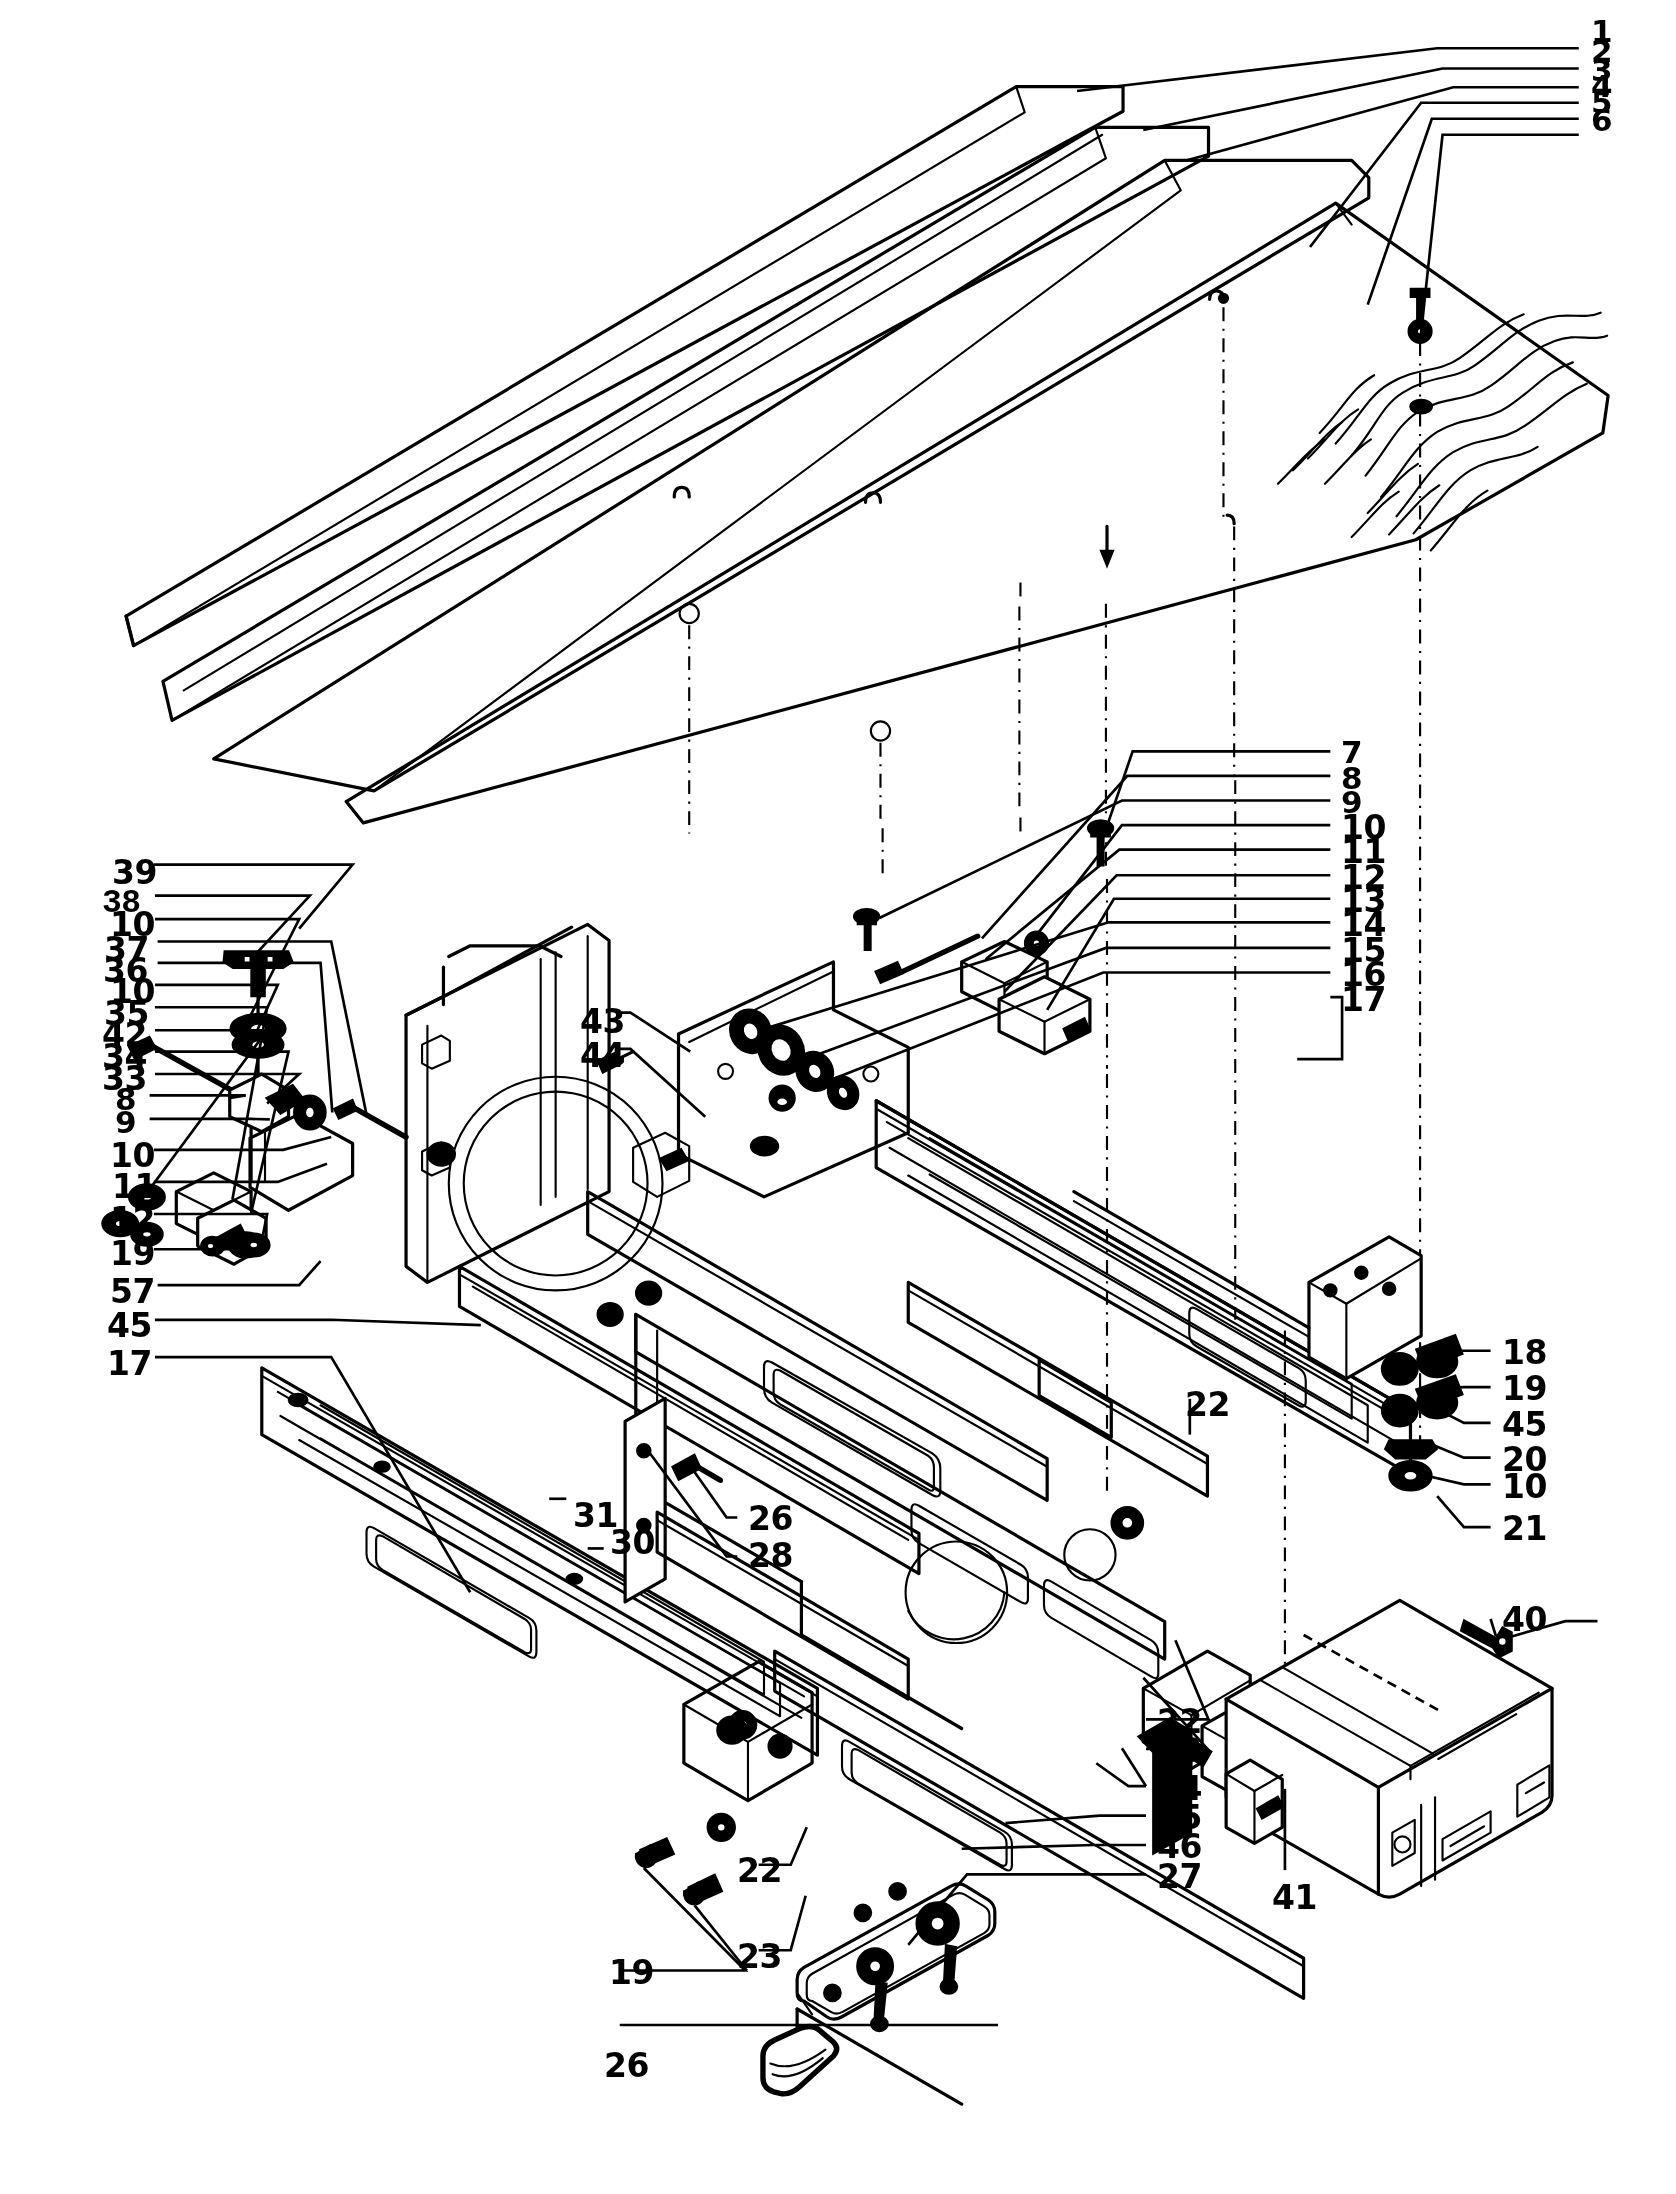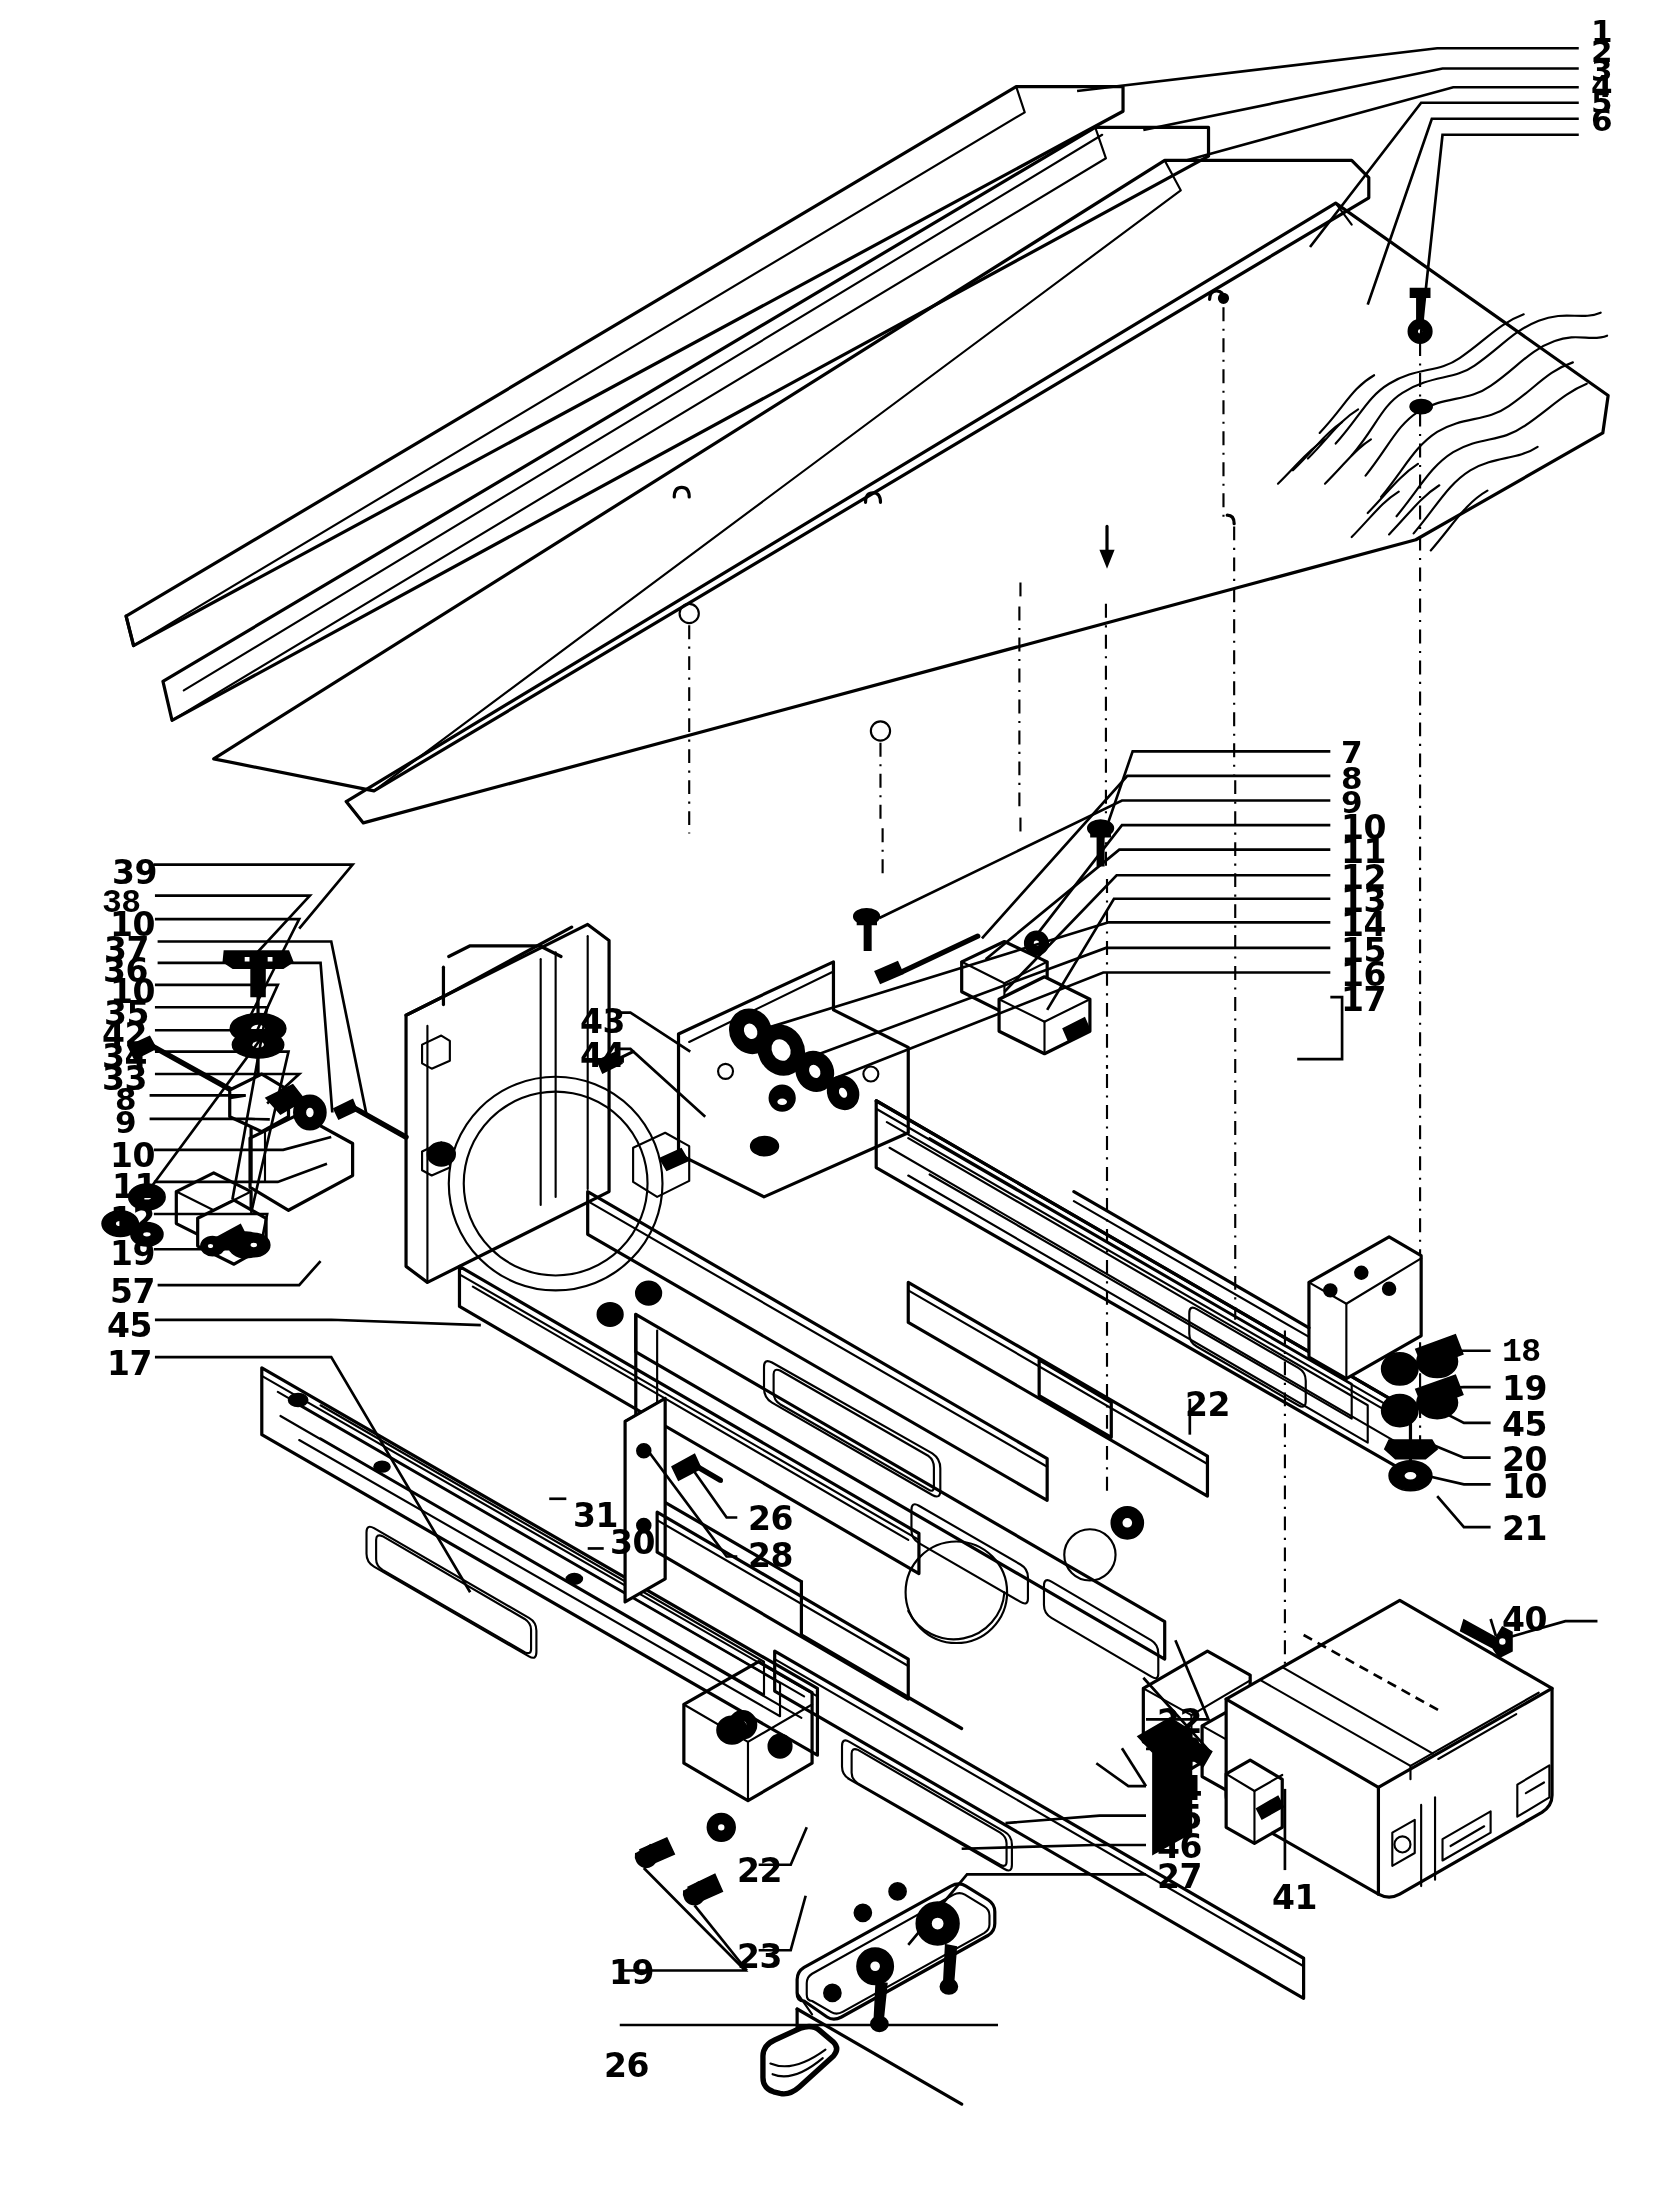--- a/index.html
+++ b/index.html
@@ -542,21 +542,21 @@
       <div class="cal" style="left: 1341px; top: 763px;">8</div>
       <div class="cal" style="left: 1341px; top: 787px;">9</div>
       <div class="cal big" style="left: 1341px; top: 811px;">10</div>
       <div class="cal big" style="left: 1341px; top: 835px;">11</div>
       <div class="cal big" style="left: 1341px; top: 861px;">12</div>
       <div class="cal big" style="left: 1341px; top: 884px;">13</div>
       <div class="cal big" style="left: 1341px; top: 908px;">14</div>
       <div class="cal big" style="left: 1341px; top: 934px;">15</div>
       <div class="cal big" style="left: 1341px; top: 958px;">16</div>
       <div class="cal big" style="left: 1341px; top: 983px;">17</div>
-      <div class="cal big" style="left: 1502px; top: 1336px; font-family: Liberation Mono, monospace;">18</div>
+      <div class="cal big" style="left: 1502px; top: 1336px;">18</div>
       <div class="cal big" style="left: 1502px; top: 1372px;">19</div>
       <div class="cal big" style="left: 1502px; top: 1408px;">45</div>
       <div class="cal big" style="left: 1502px; top: 1443px;">20</div>
       <div class="cal big" style="left: 1502px; top: 1470px;">10</div>
       <div class="cal big" style="left: 1502px; top: 1512px;">21</div>
       <div class="cal big" style="left: 1502px; top: 1603px;">40</div>
       <div class="cal big" style="left: 1157px; top: 1705px;">22</div>
       <div class="cal big" style="left: 1157px; top: 1734px;">23</div>
       <div class="cal big" style="left: 1157px; top: 1772px;">24</div>
       <div class="cal big" style="left: 1157px; top: 1801px;">25</div>

